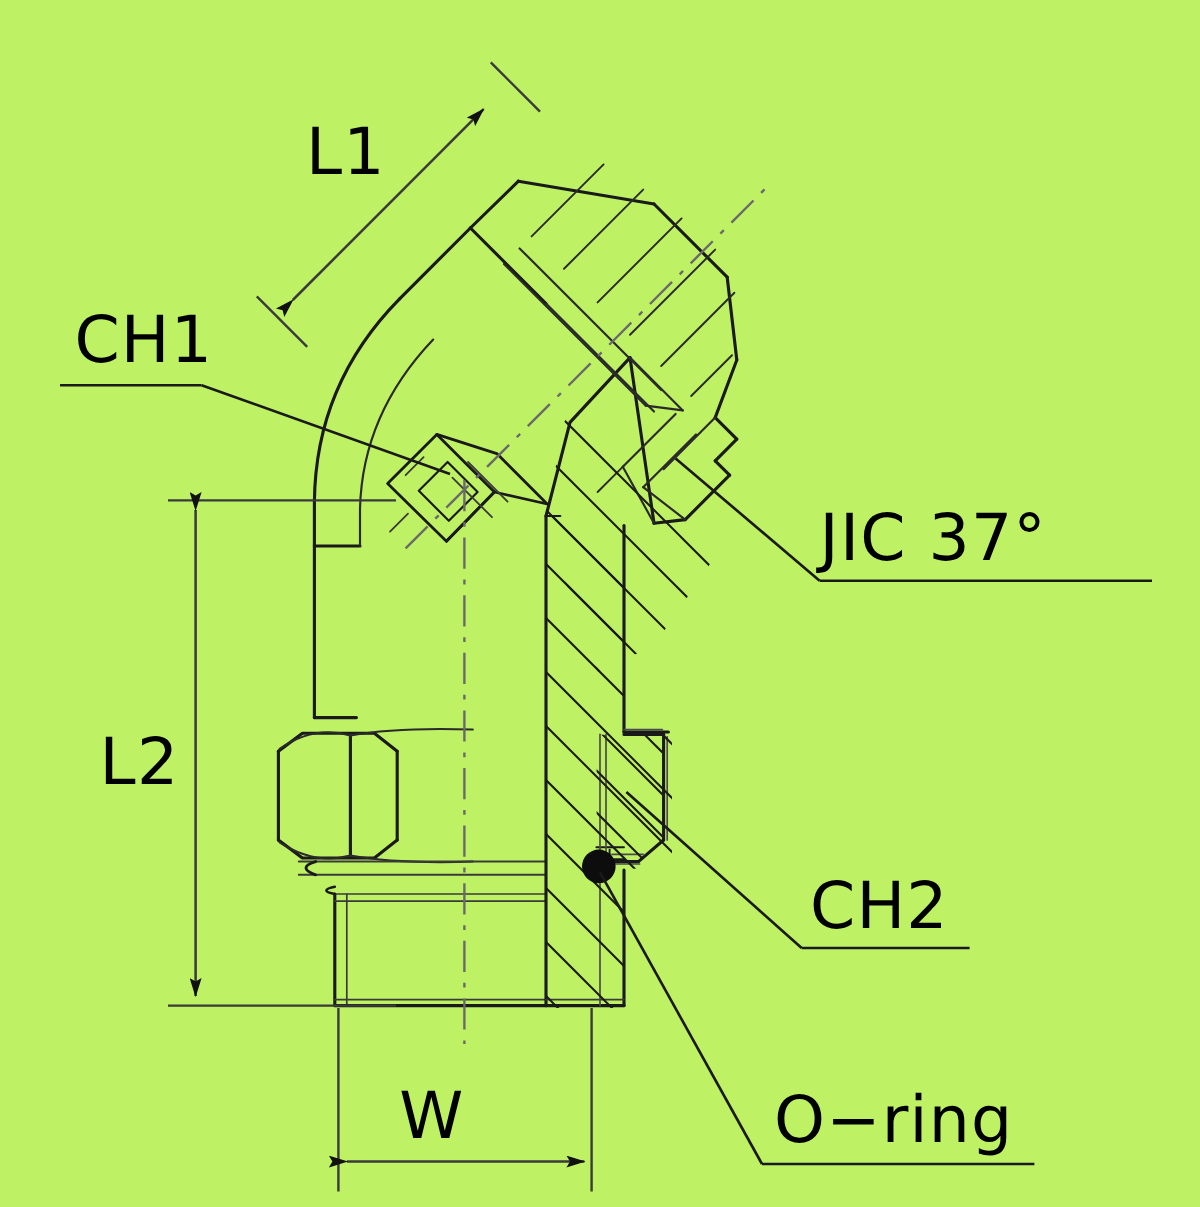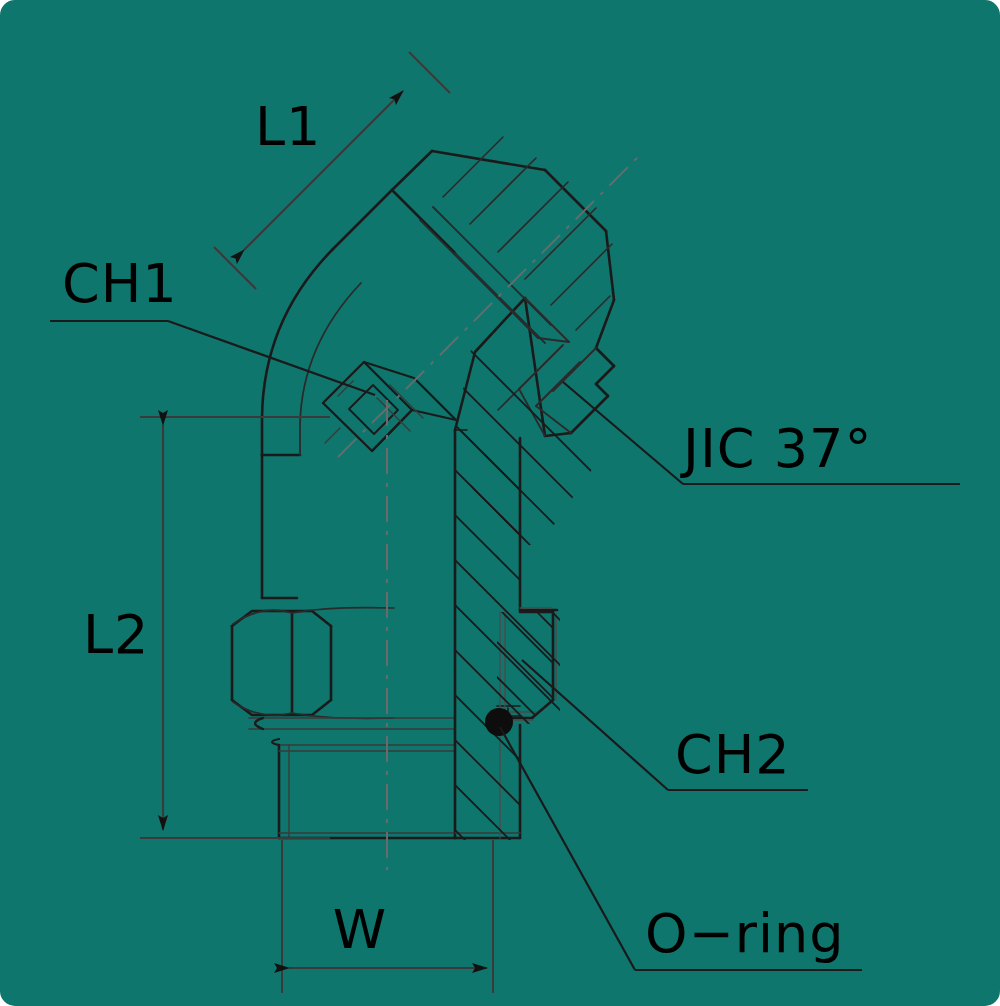--- a/index.html
+++ b/index.html
@@ -1,18 +1,18 @@
 <!DOCTYPE html>
 <html><head>
 <meta charset="utf-8">
 <style>
   html,body{margin:0;padding:0;background:#ffffff;}
   body{width:1000px;height:1006px;overflow:hidden;
        font-family:"DejaVu Sans","Liberation Sans",sans-serif;}
-  #stage{position:relative;width:1000px;height:1006px;background:#0f766e;border-radius:15px;}
+  #stage{position:relative;width:1000px;height:1006px;background:#bef264;}
   svg{display:block;}
   .lbl{font-family:"DejaVu Sans","Liberation Sans",sans-serif;
        font-size:54px;fill:#000;letter-spacing:1px;}
 </style>
 </head>
 <body>
 
 <div id="stage">
 <svg width="1000" height="1006" viewBox="0 0 1000 1006" xmlns="http://www.w3.org/2000/svg">
 

